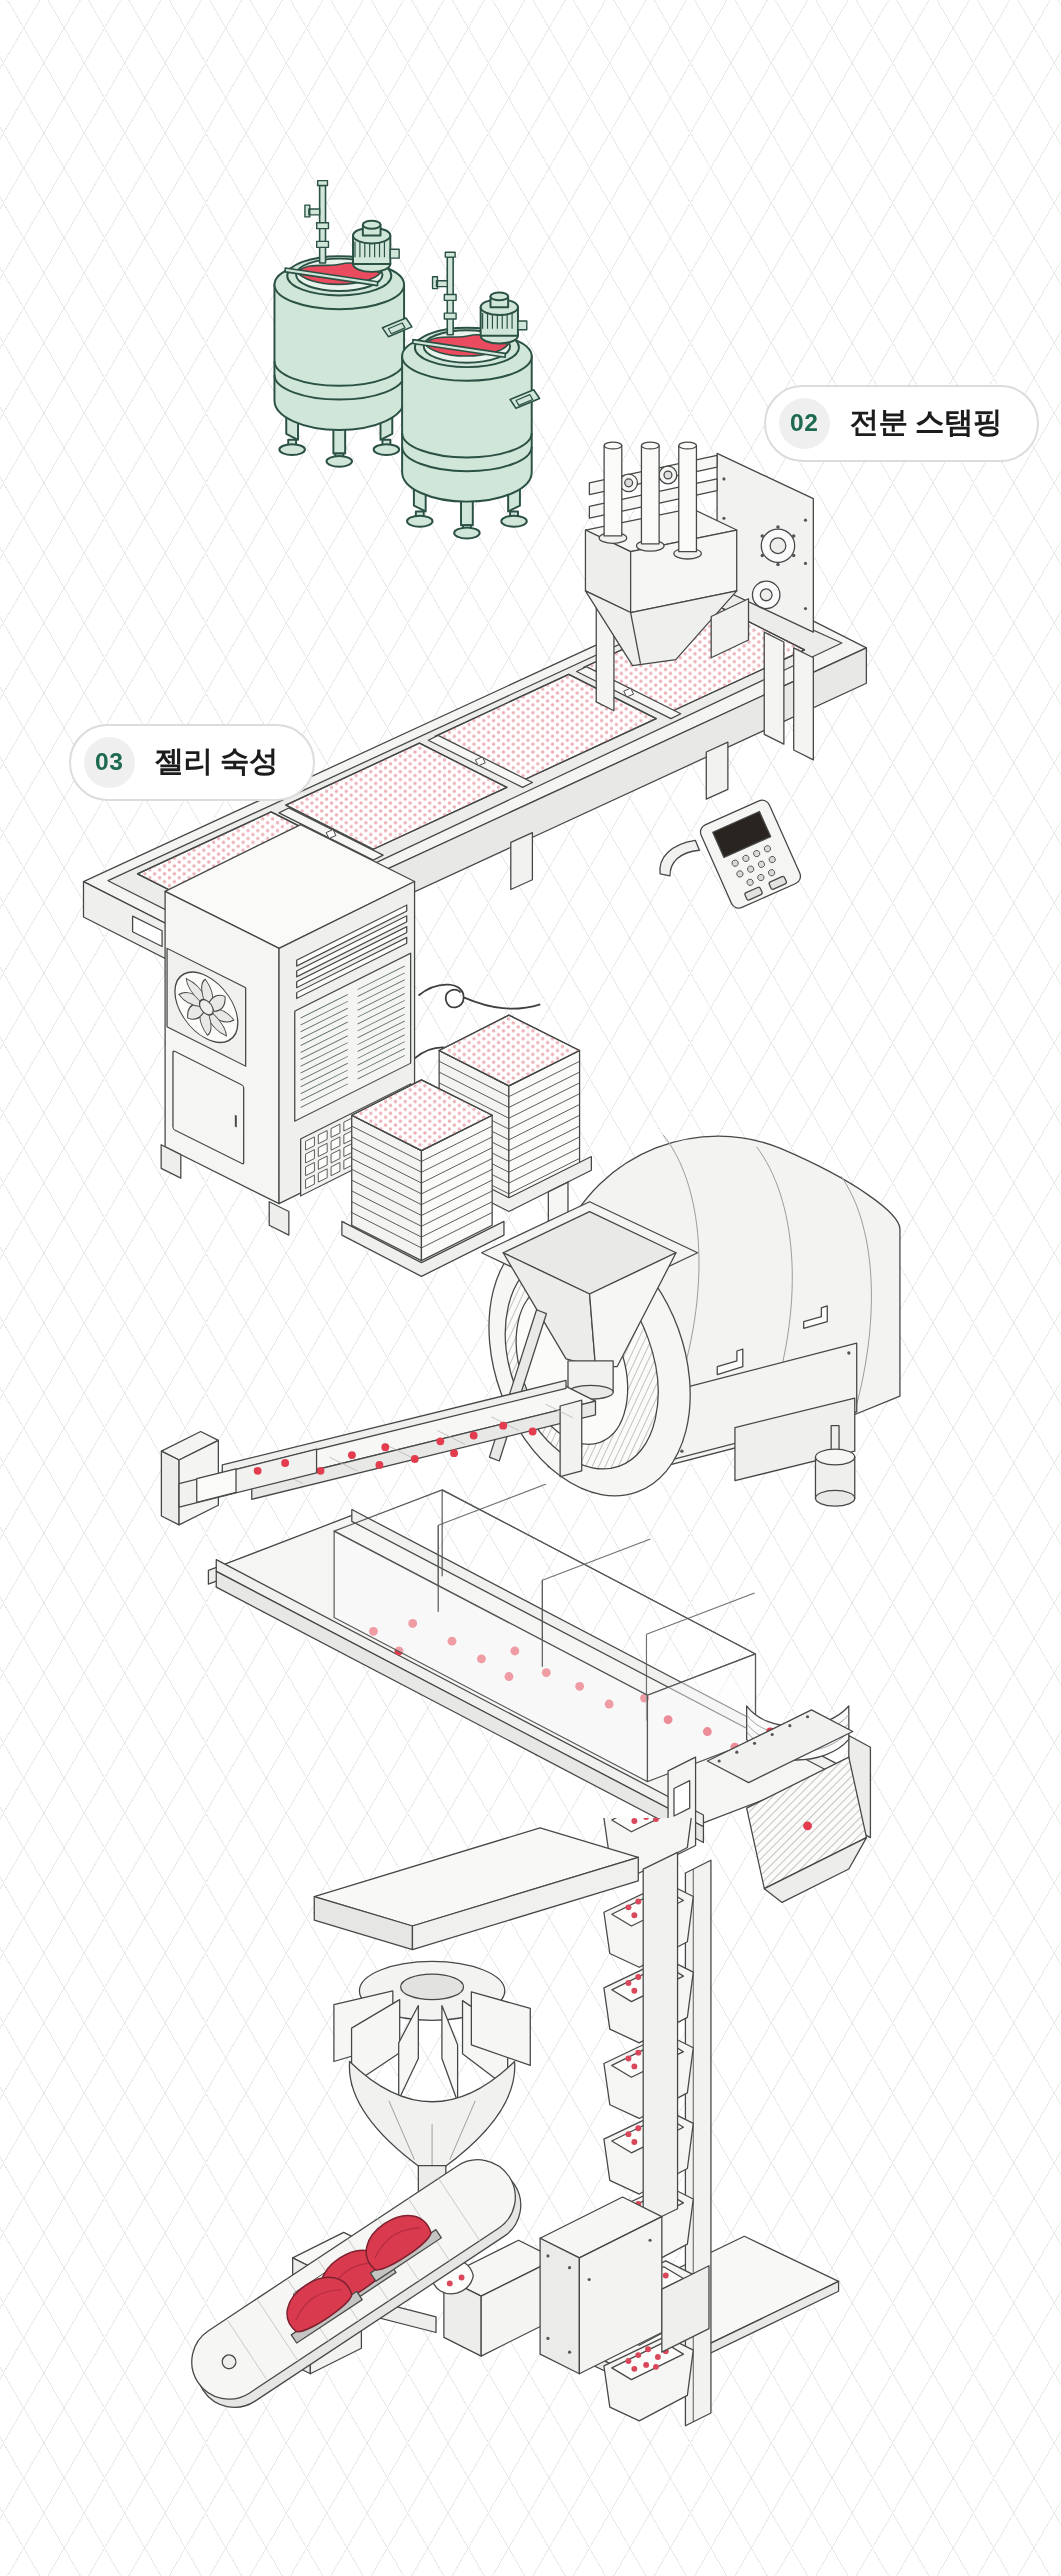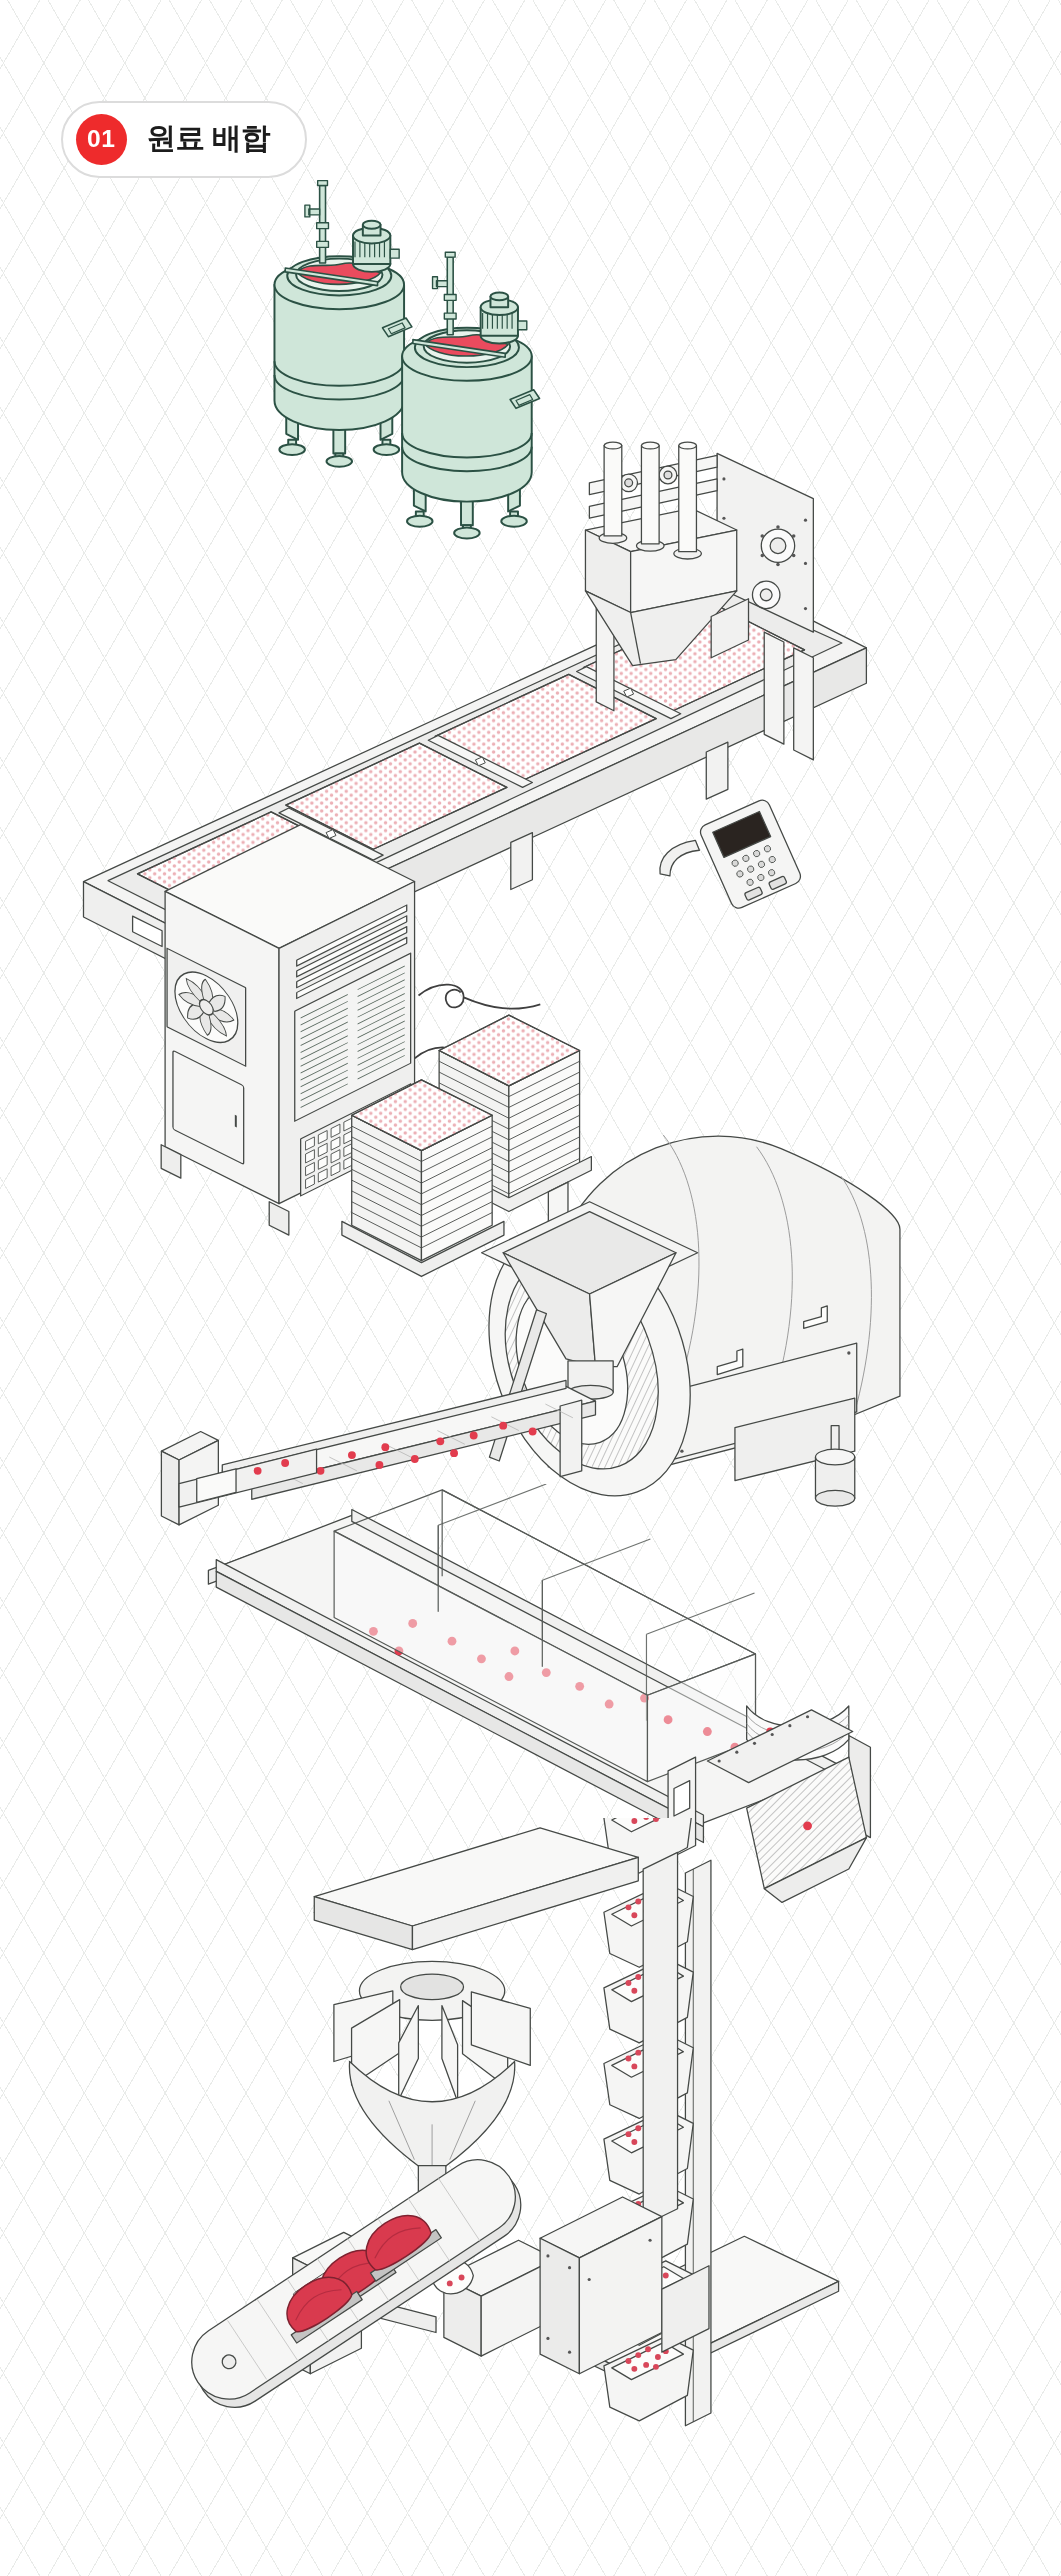--- a/index.html
+++ b/index.html
@@ -583,19 +583,23 @@
           <rect x="-40" y="8" width="80" height="10" fill="#c4c4c3"></rect>
           <path d="M-34,8 C-40,-12 -24,-26 0,-26 C24,-26 40,-12 34,8 C26,16 -26,16 -34,8 Z" fill="#d93a4e" stroke="#7e2230" stroke-width="1.5"></path>
           <path d="M-28,-2 C-8,-14 8,-14 28,-2" fill="none" stroke="#b52c40" stroke-width="1.2"></path>
         </g>
         <use href="#pouch" x="-44" y="4"></use>
         <use href="#pouch" x="58" y="-4"></use>
       </g>
     </g>
   </svg>
 
-  <div class="step-pill" style="left:61px;top:101px">
-    <span class="step-num red">01</span>
-    <span class="step-label">원료 배합</span>
+  <div class="step-pill" style="left:764px;top:385px">
+    <span class="step-num gray">02</span>
+    <span class="step-label">전분 스탬핑</span>
   </div>
+  <div class="step-pill" style="left:69px;top:724px">
+    <span class="step-num gray">03</span>
+    <span class="step-label">젤리 숙성</span>
+  </div>
 
 </div>
 
 
 </body></html>

